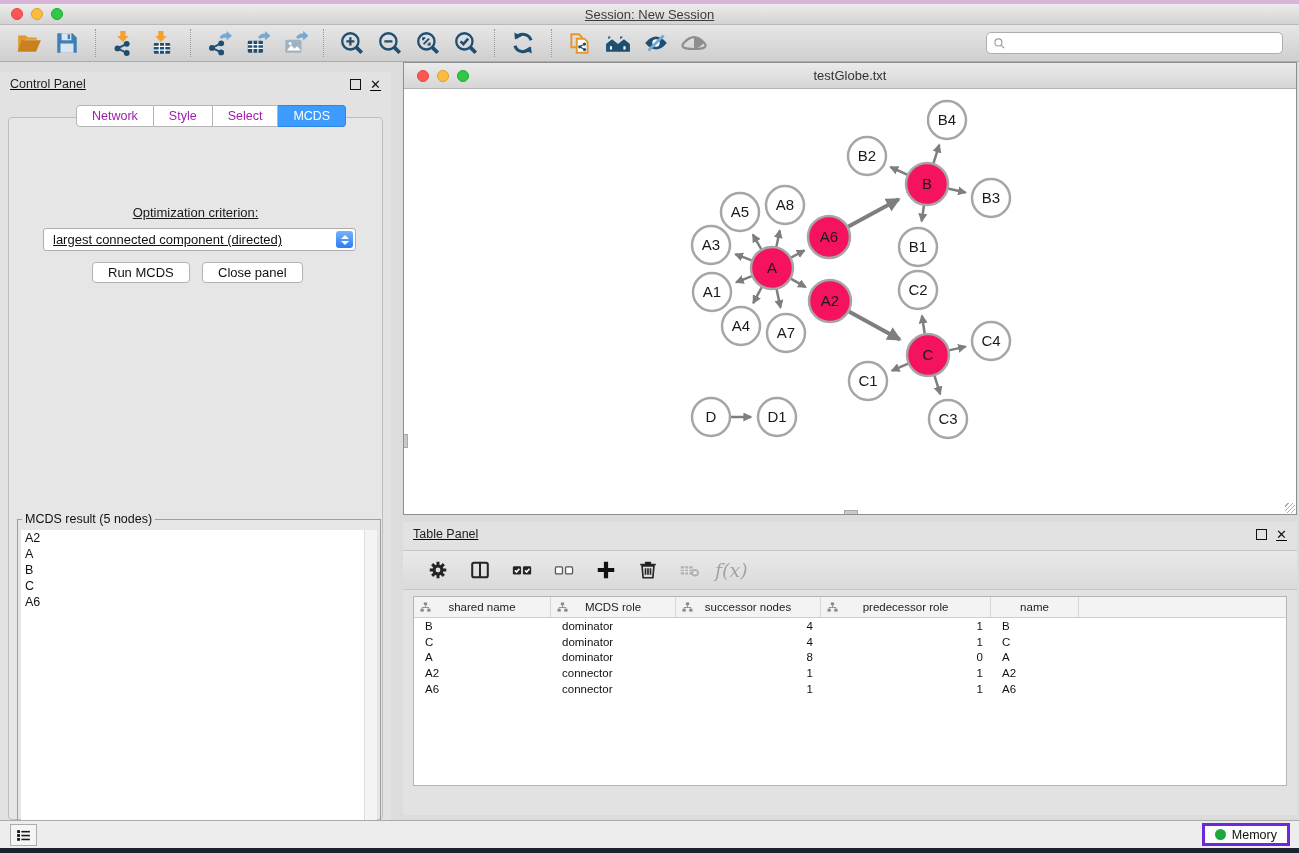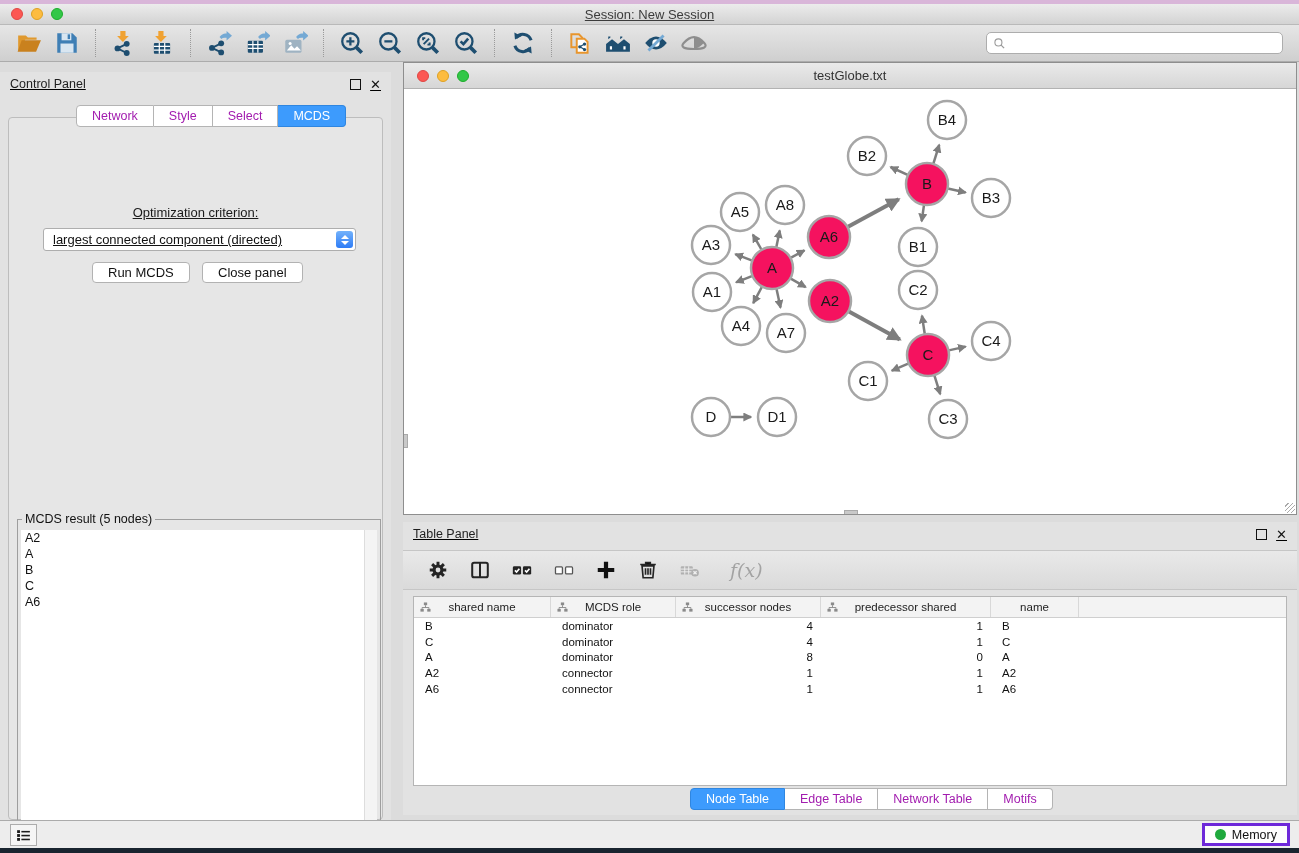--- a/index.html
+++ b/index.html
@@ -73,21 +73,21 @@
   #net-grip { position:absolute; right:1px; bottom:1px; width:10px; height:10px;
     background:repeating-linear-gradient(135deg,transparent 0 2px,#AAA 2px 3px); }
 
   
   #table-panel { left:403px; top:522px; width:894px; height:293px; background:#E2E2E2; }
   #tp-toolbar { position:absolute; left:0; top:28px; width:100%; height:40px;
     background:linear-gradient(#E9E9E9,#DADADA); border-top:1px solid #C6C6C6; border-bottom:1px solid #C6C6C6;
     display:flex; align-items:center; padding:0 14px; }
   .tp-btn { width:30px; height:28px; display:flex; align-items:center; justify-content:center; margin:0 6px; }
   .tp-btn svg { width:22px; height:22px; }
-  #fx-label { font-size:19px; color:#A3A3A3; font-family:"DejaVu Serif",serif; font-style:italic; margin-left:19px; }
+  #fx-label { font-size:19px; color:#A3A3A3; font-family:"DejaVu Serif",serif; font-style:italic; margin-left:4px; }
   #data-table { position:absolute; left:10px; top:74px; width:874px; height:190px; background:#FFF; border:1px solid #B5B5B5; overflow:hidden; }
   #thead-row { display:flex; height:21px; background:#F3F3F3; border-bottom:1px solid #CFCFCF; }
   .th { position:relative; display:flex; align-items:center; justify-content:center;
     font-size:11.5px; color:#222; border-right:1px solid #D8D8D8; }
   .th svg { position:absolute; left:6px; width:11px; height:11px; }
   .tr { display:flex; height:15.8px; align-items:center; }
   .td { font-size:11.5px; color:#111; overflow:hidden; white-space:nowrap; }
   .td.l { text-align:left; padding-left:11px; }
   .td.r { text-align:right; padding-right:8px; }
   #tp-tabs { left:287px; bottom:5px; }
@@ -525,21 +525,21 @@
         </div>
         <div class="th" style="width: 170px;">
           <svg viewBox="0 0 12 12">
             <g fill="#8A8A8A">
               <rect x="4.2" y="0.5" width="3.6" height="3"></rect>
               <rect x="0.5" y="7.5" width="3.6" height="3"></rect>
               <rect x="7.9" y="7.5" width="3.6" height="3"></rect>
               <path stroke="#8A8A8A" fill="none" d="M6 3.5v2.5M2.3 7.5V6h7.4v1.5"></path>
             </g>
           </svg>
-          <span>predecessor shared</span>
+          <span>predecessor role</span>
         </div>
         <div class="th" style="width: 88px;">
           <span>name</span>
         </div>
       </div>
     <div id="tbody">
         <div class="tr">
           <div class="td l" style="width: 137px;">B</div>
           <div class="td l" style="width: 125px;">dominator</div>
           <div class="td r" style="width: 145px;">4</div>
@@ -569,26 +569,20 @@
         </div>
         <div class="tr">
           <div class="td l" style="width: 137px;">A6</div>
           <div class="td l" style="width: 125px;">connector</div>
           <div class="td r" style="width: 145px;">1</div>
           <div class="td r" style="width: 170px;">1</div>
           <div class="td l" style="width: 88px;">A6</div>
         </div>
       </div>
   </div>
-  <div class="seg-tabs" id="tp-tabs">
-      <div class="seg-tab active">Node Table</div>
-      <div class="seg-tab">Edge Table</div>
-      <div class="seg-tab">Network Table</div>
-      <div class="seg-tab">Motifs</div>
-    </div>
 </div>
 
 <div class="abs" id="status-bar">
   <div id="list-btn">
     <svg viewBox="0 0 24 24" width="17" height="17">
         <g fill="#1B1B1B">
           <rect x="3" y="4.5" width="4" height="4"></rect>
           <rect x="9" y="5.5" width="12" height="2.2"></rect>
           <rect x="3" y="10" width="4" height="4"></rect>
           <rect x="9" y="11" width="12" height="2.2"></rect>

